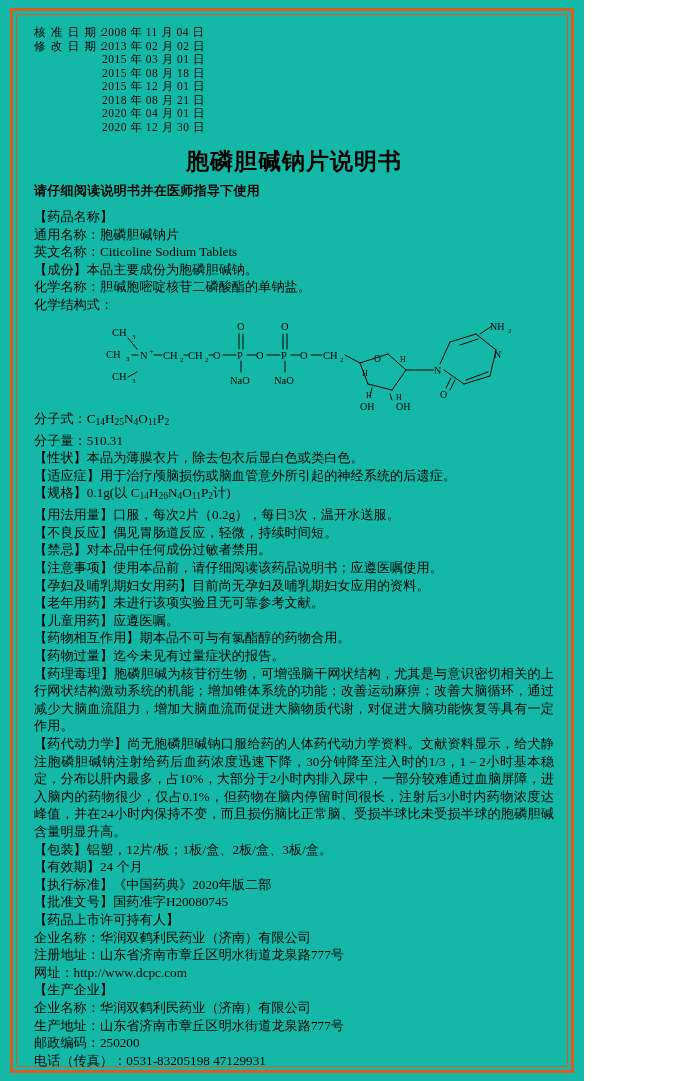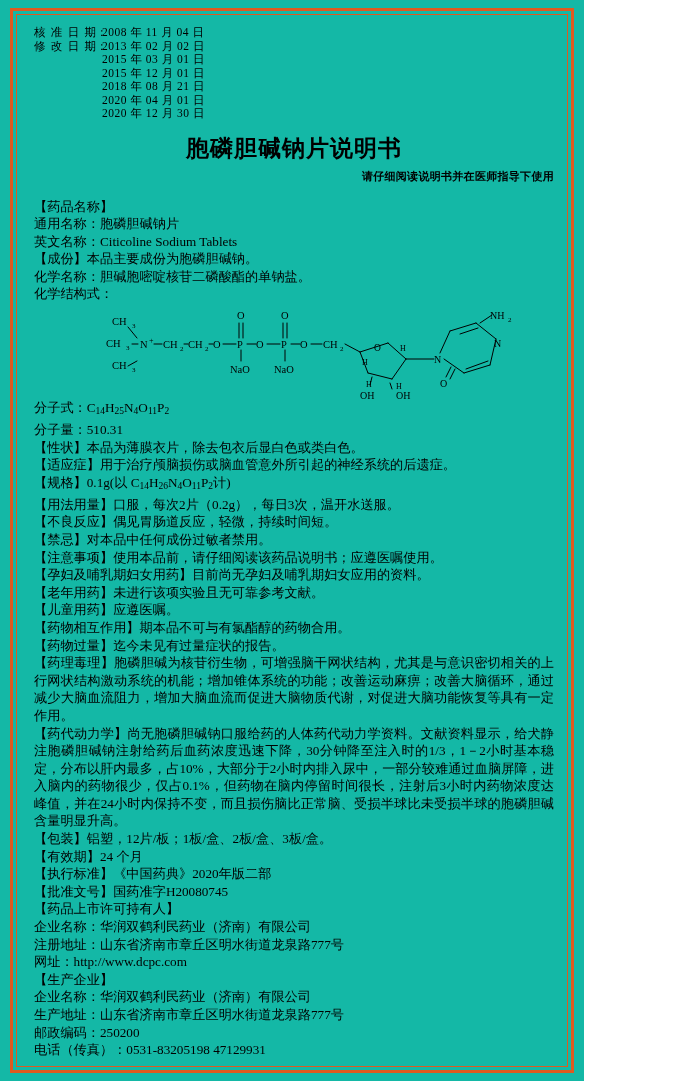--- a/index.html
+++ b/index.html
@@ -68,25 +68,25 @@
   
   .title {
     text-align: center;
     font-size: 23px;
     font-weight: bold;
     font-family: "Liberation Serif", "DejaVu Serif", serif;
     letter-spacing: 1px;
     margin-top: 12px;
   }
   .subtitle {
-    text-align: right;
-    font-size: 11px;
+    text-align: left;
+    font-size: 13px;
     font-weight: bold;
     margin-top: 5px;
-    margin-bottom: 14px;
+    margin-bottom: 8px;
     letter-spacing: 0.3px;
   }
 
   
   .body {
     font-size: 13.2px;
     line-height: 17.6px;
   }
   .body p {
     margin: 0;
@@ -120,20 +120,23 @@
 
     <div class="dates">
       <div class="row">
         <span class="lbl">核准日期</span><span class="colon">：</span><span class="val">2008 年 11 月 04 日</span>
       </div>
       <div class="row">
         <span class="lbl">修改日期</span><span class="colon">：</span><span class="val">2013 年 02 月 02 日</span>
       </div>
       <div class="row">
         <span class="lbl"></span><span class="colon">&nbsp;</span><span class="val">2015 年 03 月 01 日</span>
+      </div>
+      <div class="row">
+        <span class="lbl"></span><span class="colon">&nbsp;</span><span class="val">2015 年 08 月 18 日</span>
       </div>
       <div class="row">
         <span class="lbl"></span><span class="colon">&nbsp;</span><span class="val">2015 年 12 月 01 日</span>
       </div>
       <div class="row">
         <span class="lbl"></span><span class="colon">&nbsp;</span><span class="val">2018 年 08 月 21 日</span>
       </div>
       <div class="row">
         <span class="lbl"></span><span class="colon">&nbsp;</span><span class="val">2020 年 04 月 01 日</span>
       </div>

